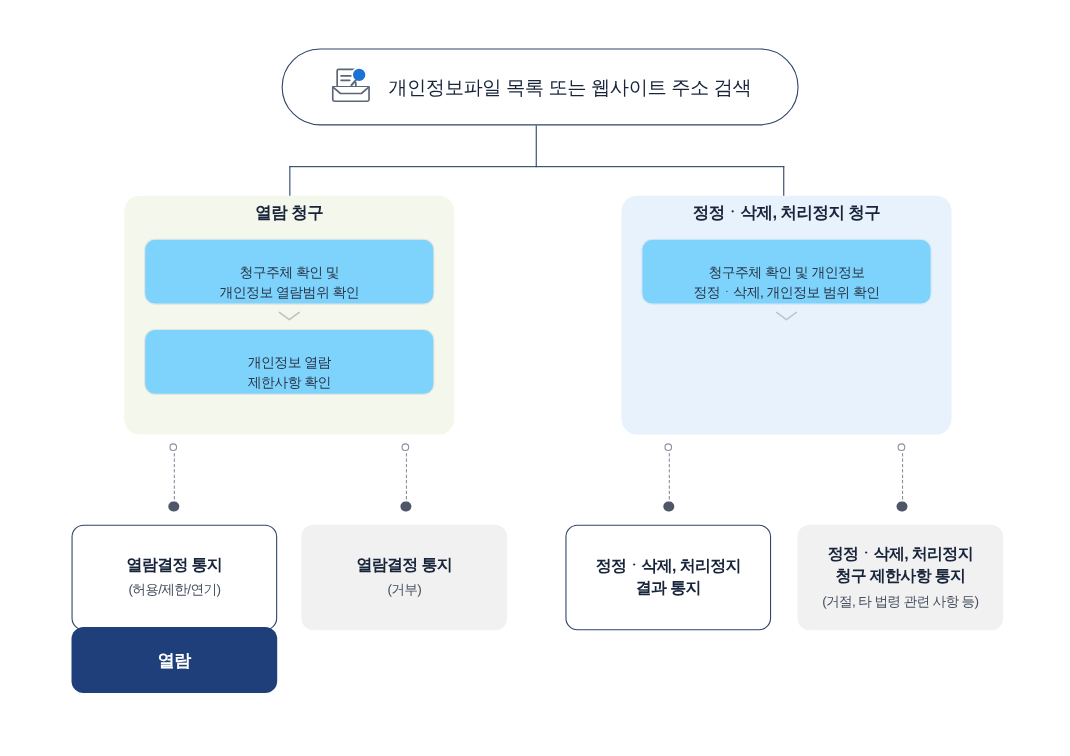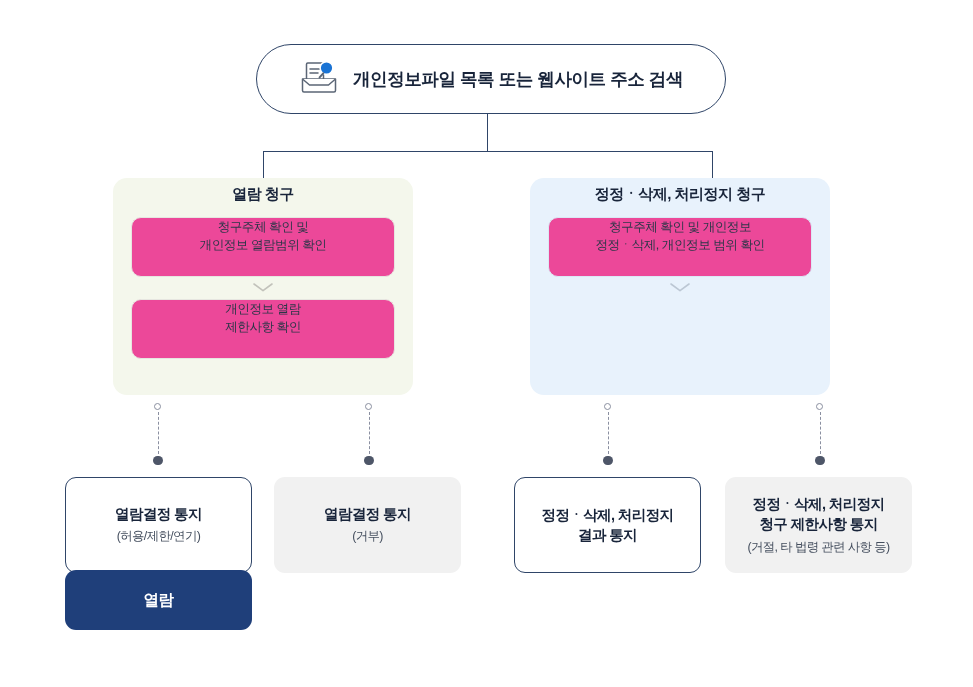--- a/index.html
+++ b/index.html
@@ -32,21 +32,21 @@
     border: 1.4px solid #2f4568;
     border-radius: 35px;
     background: #ffffff;
     display: flex;
     align-items: center;
     justify-content: center;
     gap: 14px;
   }
   .search-label {
     font-size: 17.5px;
-    font-weight: 700;
+    font-weight: 400;
     letter-spacing: -0.4px;
     color: #18243a;
     white-space: nowrap;
   }
   .doc-search-icon {
     width: 40px;
     height: 38px;
     flex: 0 0 auto;
     display: block;
   }
@@ -60,42 +60,42 @@
   .h-line { height: 1.4px; }
 
   
   .panel {
     position: absolute;
     box-sizing: border-box;
     border-radius: 14px;
     padding-top: 6px;
   }
   .panel-green { left: 113px; top: 178px; width: 300px; height: 217px; background: #f4f7ec; }
-  .panel-blue  { left: 530px; top: 178px; width: 300px; height: 217px; background: #e8f2fc; }
+  .panel-blue  { left: 565px; top: 178px; width: 300px; height: 217px; background: #e8f2fc; }
 
   .panel-title {
     text-align: center;
     font-size: 15px;
     font-weight: 700;
     letter-spacing: -0.5px;
     color: #18243a;
     line-height: 1.3;
     margin: 0 0 13px 0;
   }
 
   .step-card {
     box-sizing: border-box;
     margin: 0 auto;
     width: 264px;
-    background: #ec4899;
+    background: #7dd3fc;
     border: 1px solid #e6e6e0;
     border-radius: 10px;
     height: 60px;
     display: flex;
-    align-items: flex-start;
+    align-items: flex-end;
     justify-content: center;
     text-align: center;
     font-size: 12.6px;
     line-height: 1.45;
     letter-spacing: -0.5px;
     color: #2b3648;
     padding: 0 8px;
   }
   .panel-blue .step-card { border-color: #dbe8f5; }
 

